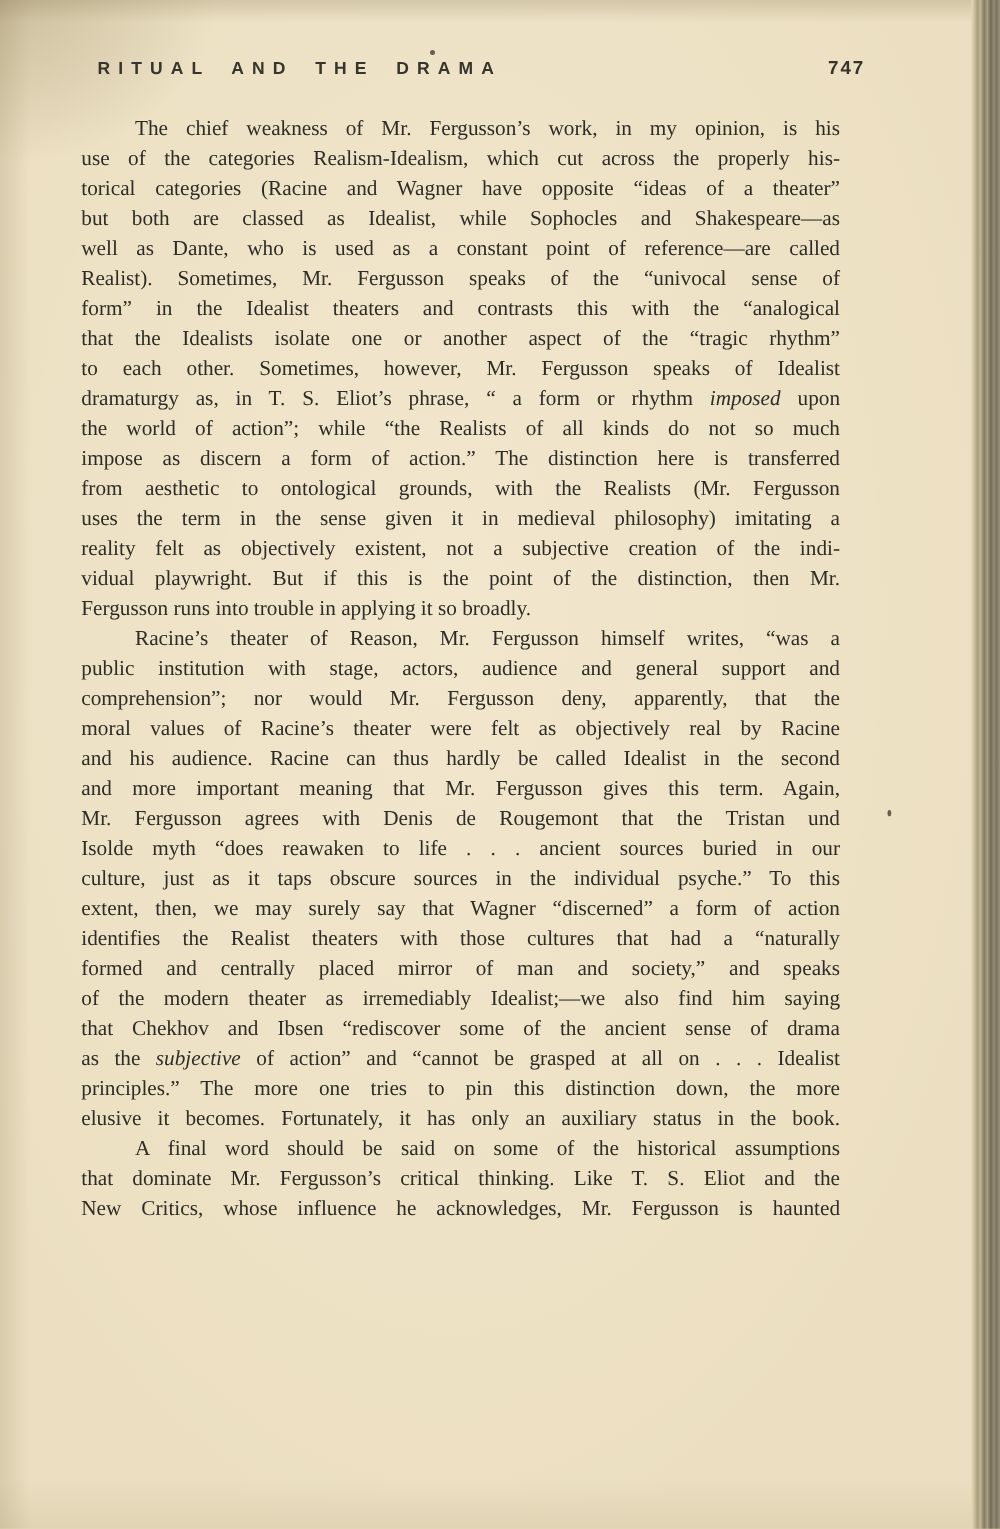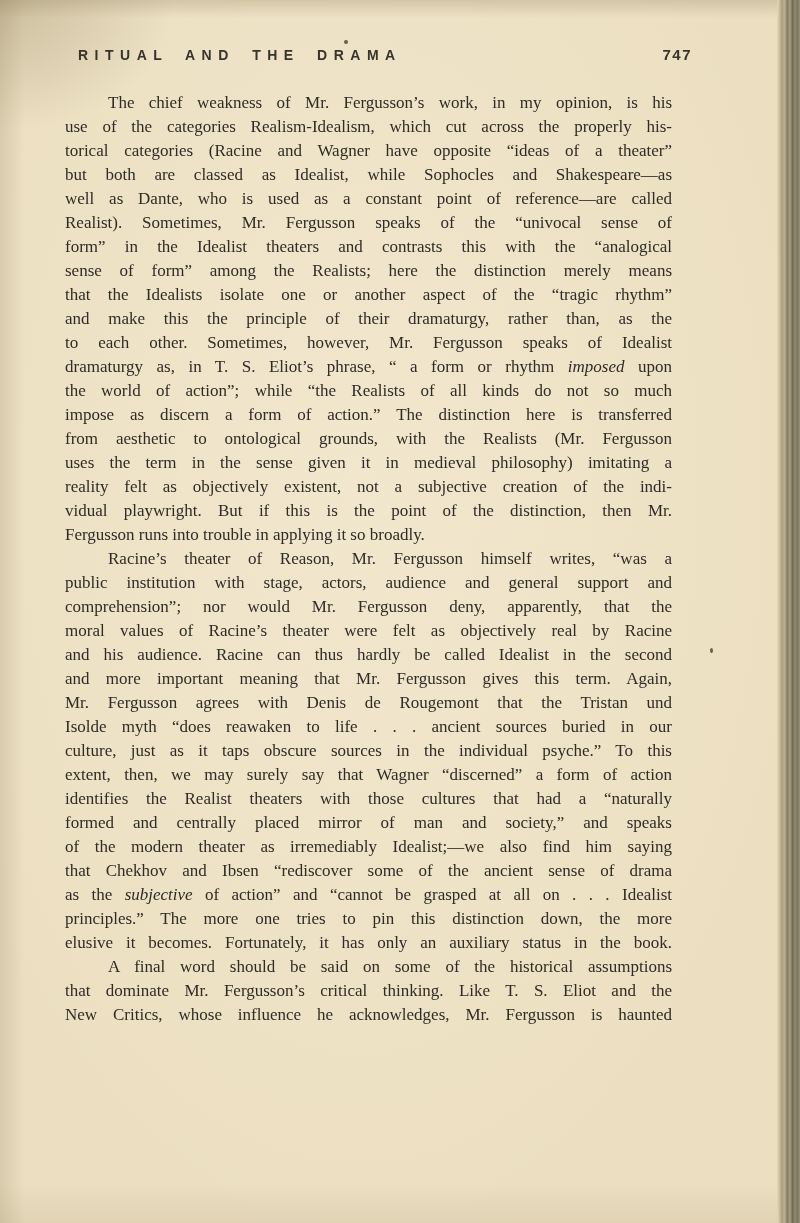--- a/index.html
+++ b/index.html
@@ -116,23 +116,21 @@
 
   <div class="text-block">
       <div class="paragraph">
         <div class="text-line indent"><span>The chief weakness of Mr. Fergusson’s work, in my opinion, is his</span></div>
         <div class="text-line"><span>use of the categories Realism-Idealism, which cut across the properly his-</span></div>
         <div class="text-line"><span>torical categories (Racine and Wagner have opposite “ideas of a theater”</span></div>
         <div class="text-line"><span>but both are classed as Idealist, while Sophocles and Shakespeare—as</span></div>
         <div class="text-line"><span>well as Dante, who is used as a constant point of reference—are called</span></div>
         <div class="text-line"><span>Realist). Sometimes, Mr. Fergusson speaks of the “univocal sense of</span></div>
         <div class="text-line"><span>form” in the Idealist theaters and contrasts this with the “analogical</span></div>
-        <div class="text-line"><span>sense of form” among the Realists; here the distinction merely means</span></div>
         <div class="text-line"><span>that the Idealists isolate one or another aspect of the “tragic rhythm”</span></div>
-        <div class="text-line"><span>and make this the principle of their dramaturgy, rather than, as the</span></div>
         <div class="text-line"><span>to each other. Sometimes, however, Mr. Fergusson speaks of Idealist</span></div>
         <div class="text-line"><span>dramaturgy as, in T. S. Eliot’s phrase, “ a form or rhythm </span><i>imposed</i><span> upon</span></div>
         <div class="text-line"><span>the world of action”; while “the Realists of all kinds do not so much</span></div>
         <div class="text-line"><span>impose as discern a form of action.” The distinction here is transferred</span></div>
         <div class="text-line"><span>from aesthetic to ontological grounds, with the Realists (Mr. Fergusson</span></div>
         <div class="text-line"><span>uses the term in the sense given it in medieval philosophy) imitating a</span></div>
         <div class="text-line"><span>reality felt as objectively existent, not a subjective creation of the indi-</span></div>
         <div class="text-line"><span>vidual playwright. But if this is the point of the distinction, then Mr.</span></div>
         <div class="text-line no-justify"><span>Fergusson runs into trouble in applying it so broadly.</span></div>
       </div>

